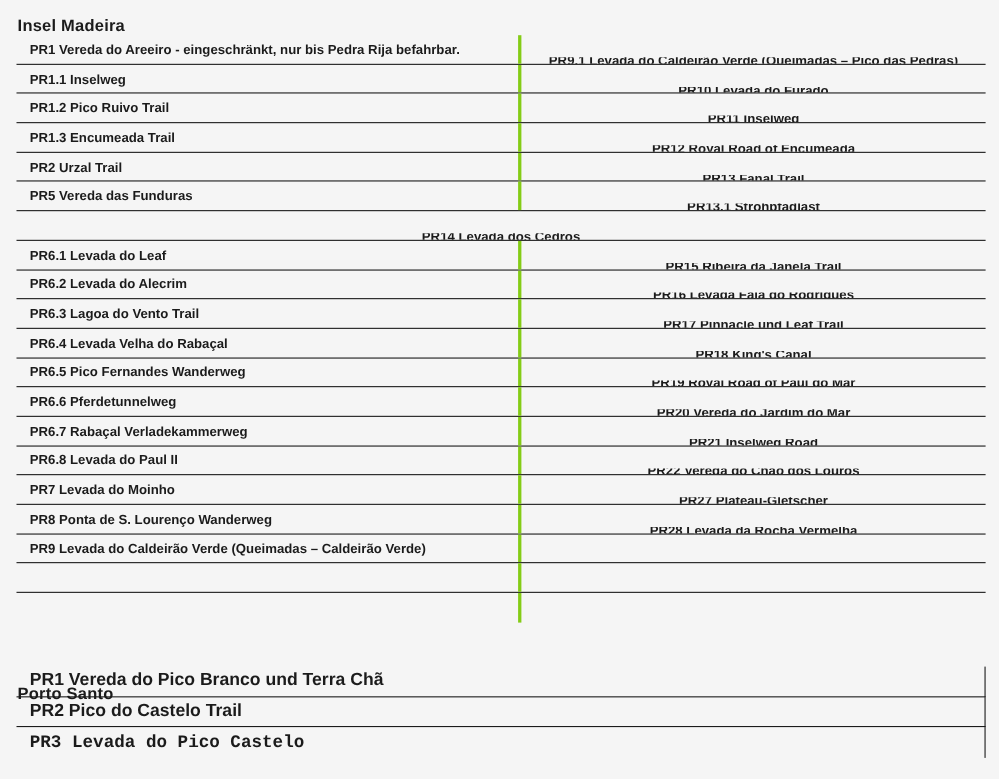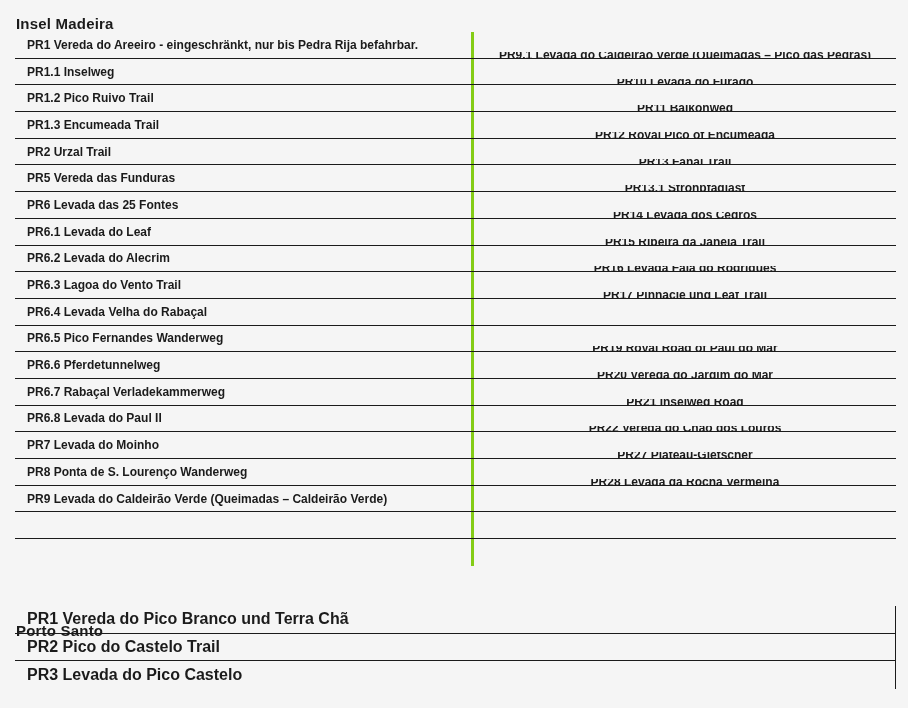--- a/index.html
+++ b/index.html
@@ -71,72 +71,72 @@
     align-items: center;
     height: 27.7px;
     box-sizing: border-box;
     padding-left: 12px;
     border-right: 1px solid #1b1b1b;
     border-bottom: 1px solid #1b1b1b;
     font-size: 16px;
     font-weight: bold;
     white-space: nowrap;
   }
-  .ps-row:last-child { border-bottom: none; }
+  .ps-row:last-child { border-bottom: none; font-family: Liberation Mono, monospace; }
 </style>
 </head>
 <body>
 
 <div class="page">
 
   <div id="madeira-title" class="section-title">Insel Madeira</div>
 
   <div id="madeira-table" class="trail-table">
     <div class="m-row">
       <div class="cell cell-left">PR1 Vereda do Areeiro - eingeschränkt, nur bis Pedra Rija befahrbar.</div>
       <div class="cell cell-right">PR9.1 Levada do Caldeirão Verde (Queimadas – Pico das Pedras)</div>
     </div>
     <div class="m-row">
       <div class="cell cell-left">PR1.1 Inselweg</div>
       <div class="cell cell-right">PR10 Levada do Furado</div>
     </div>
     <div class="m-row">
       <div class="cell cell-left">PR1.2 Pico Ruivo Trail</div>
-      <div class="cell cell-right">PR11 Balkonweg</div>
+      <div class="cell cell-right">PR11 Inselweg</div>
     </div>
     <div class="m-row">
       <div class="cell cell-left">PR1.3 Encumeada Trail</div>
-      <div class="cell cell-right">PR12 Royal Pico of Encumeada</div>
+      <div class="cell cell-right">PR12 Royal Road of Encumeada</div>
     </div>
     <div class="m-row">
       <div class="cell cell-left">PR2 Urzal Trail</div>
       <div class="cell cell-right">PR13 Fanal Trail</div>
     </div>
     <div class="m-row">
       <div class="cell cell-left">PR5 Vereda das Funduras</div>
       <div class="cell cell-right">PR13.1 Strohpfadlast</div>
     </div>
     <div class="m-row">
-      <div class="cell cell-left">PR6 Levada das 25 Fontes</div>
       <div class="cell cell-right">PR14 Levada dos Cedros</div>
     </div>
     <div class="m-row">
       <div class="cell cell-left">PR6.1 Levada do Leaf</div>
       <div class="cell cell-right">PR15 Ribeira da Janela Trail</div>
     </div>
     <div class="m-row">
       <div class="cell cell-left">PR6.2 Levada do Alecrim</div>
       <div class="cell cell-right">PR16 Levada Fajã do Rodrigues</div>
     </div>
     <div class="m-row">
       <div class="cell cell-left">PR6.3 Lagoa do Vento Trail</div>
       <div class="cell cell-right">PR17 Pinnacle und Leaf Trail</div>
     </div>
     <div class="m-row">
       <div class="cell cell-left">PR6.4 Levada Velha do Rabaçal</div>
+      <div class="cell cell-right">PR18 King's Canal</div>
     </div>
     <div class="m-row">
       <div class="cell cell-left">PR6.5 Pico Fernandes Wanderweg</div>
       <div class="cell cell-right">PR19 Royal Road of Paul do Mar</div>
     </div>
     <div class="m-row">
       <div class="cell cell-left">PR6.6 Pferdetunnelweg</div>
       <div class="cell cell-right">PR20 Vereda do Jardim do Mar</div>
     </div>
     <div class="m-row">

